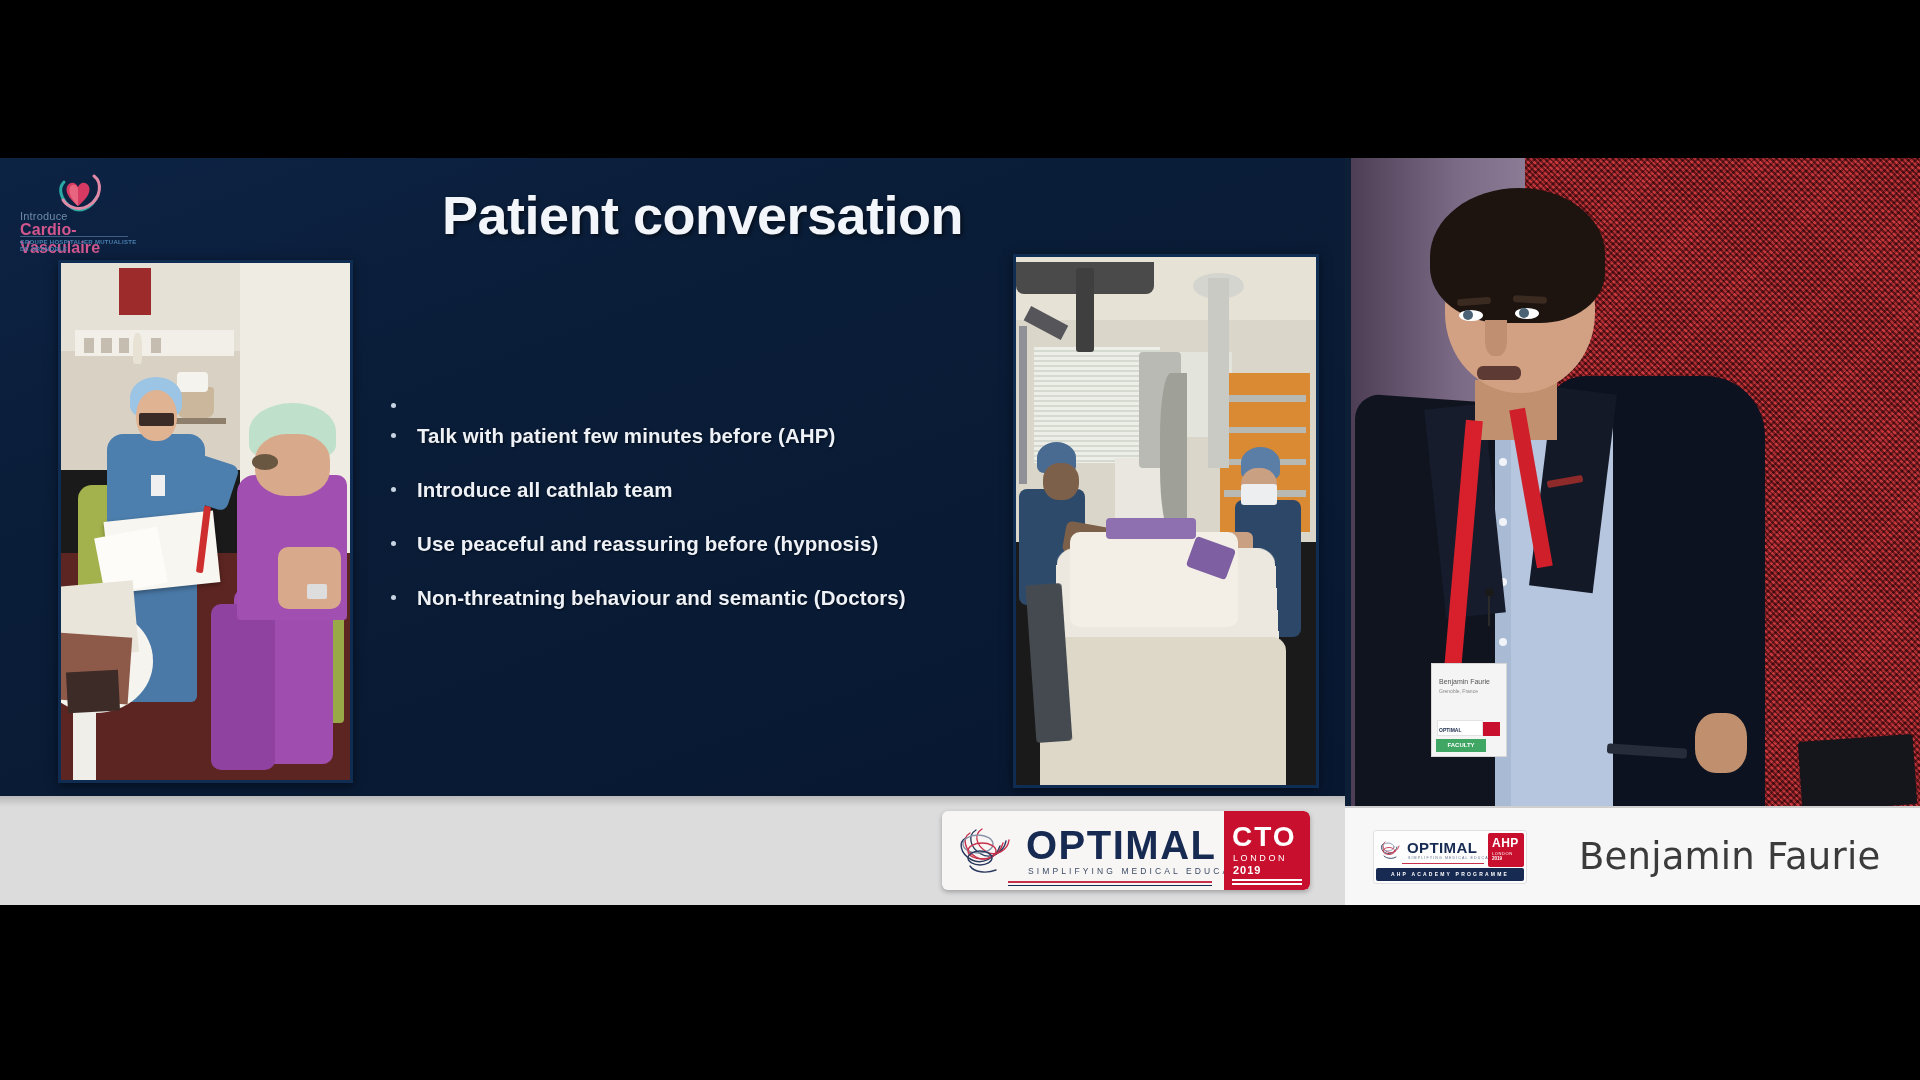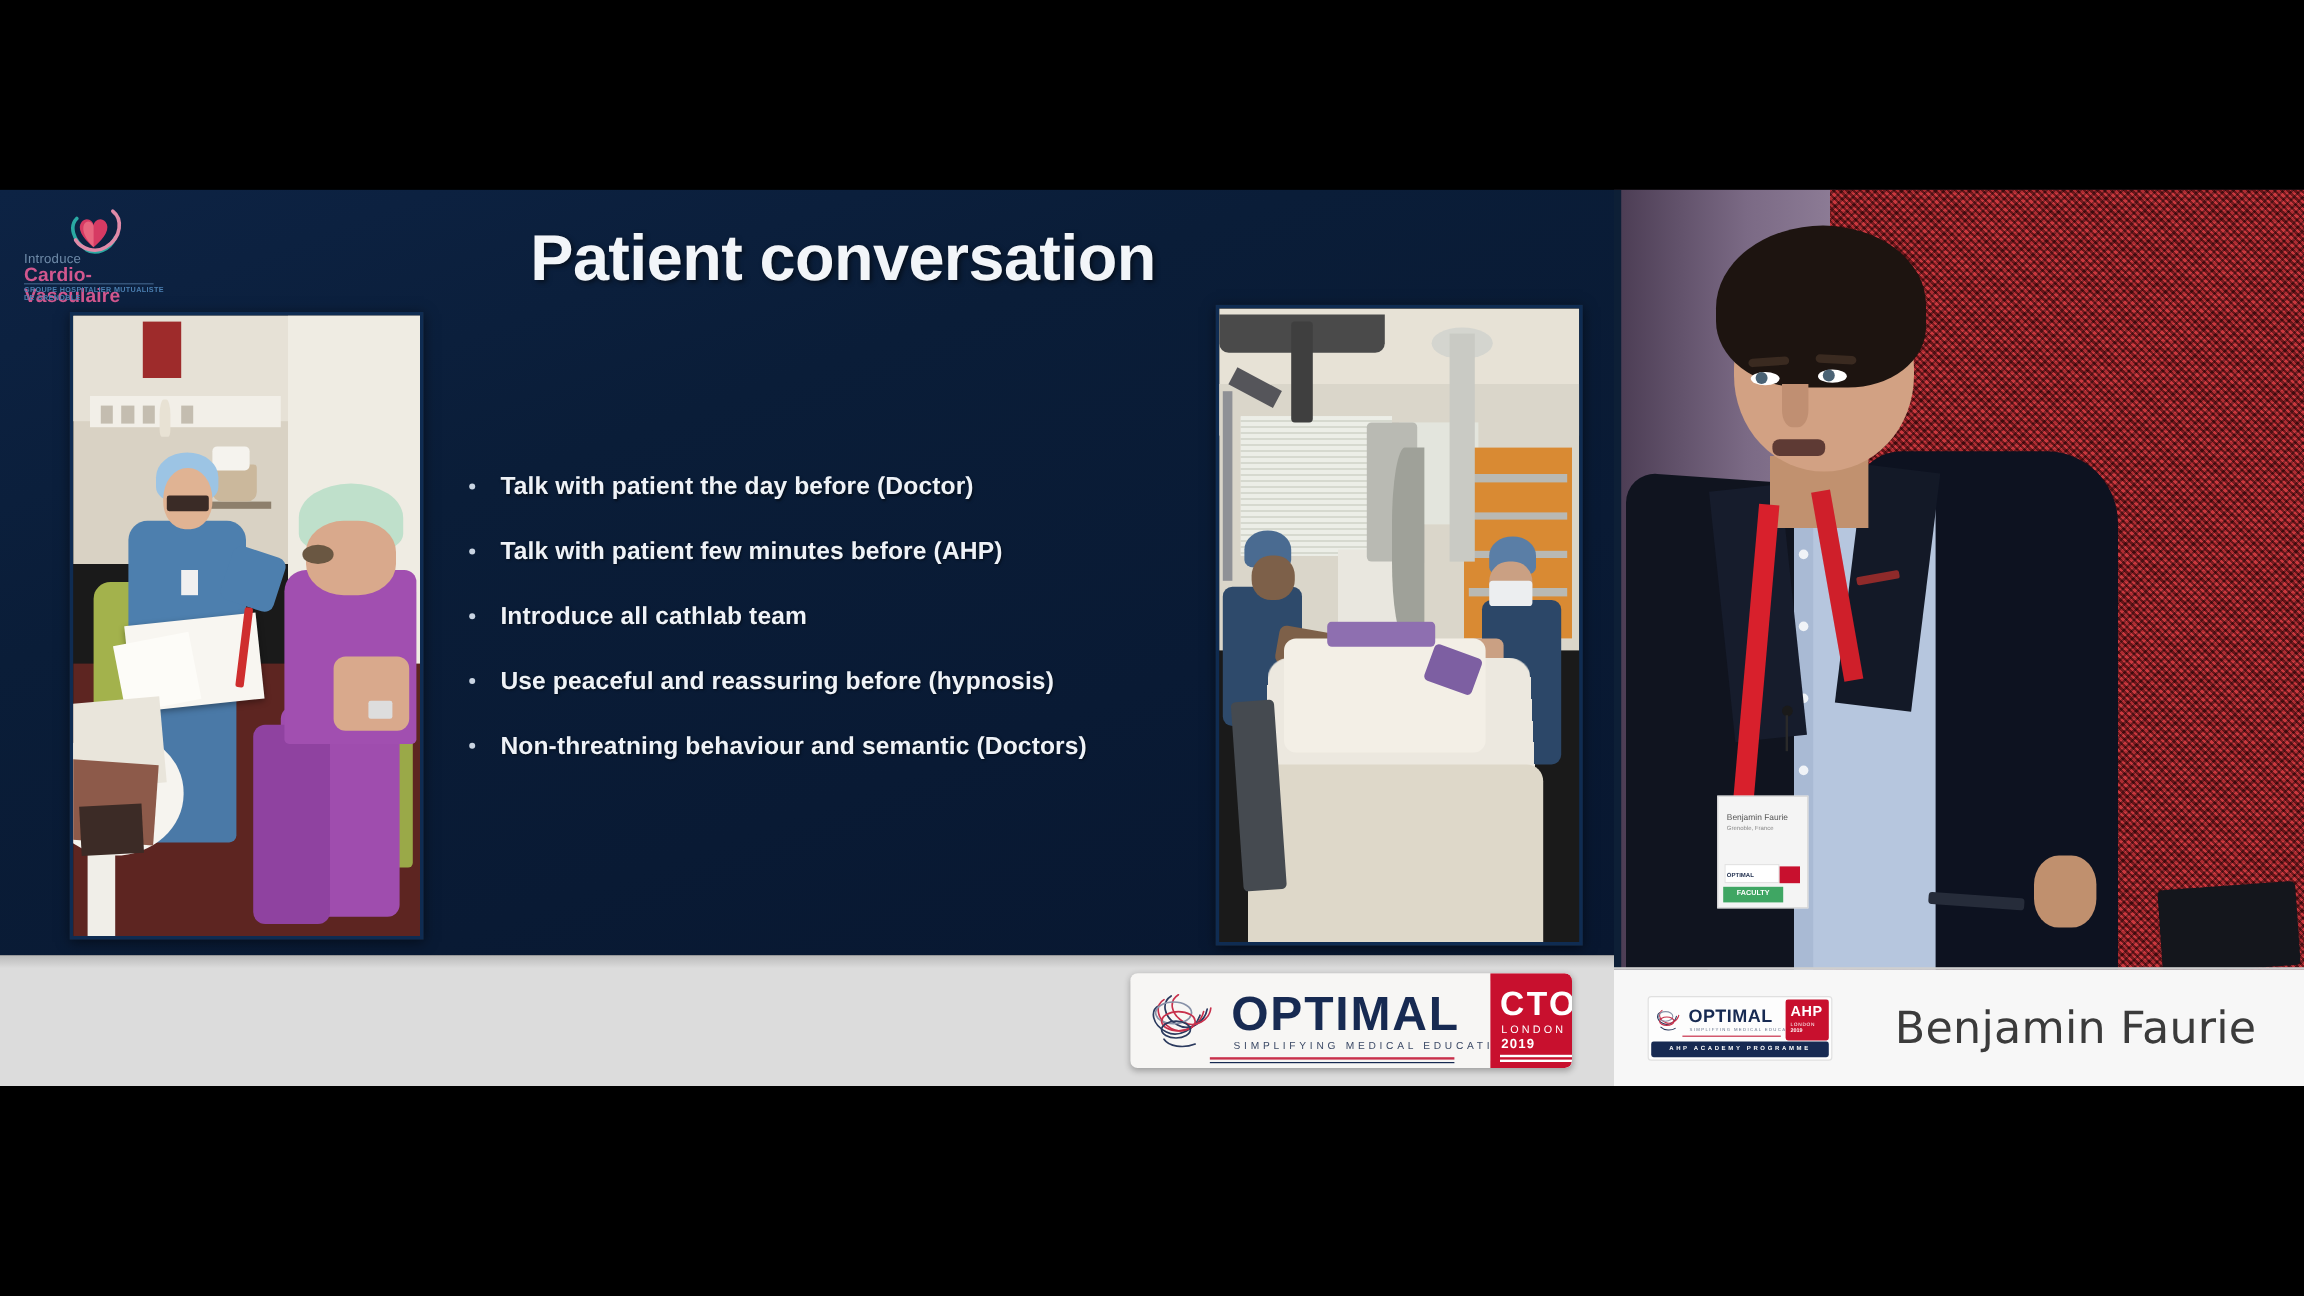--- a/index.html
+++ b/index.html
@@ -388,21 +388,21 @@
     left: 86px; top: 55px;
     font-size: 8.5px;
     color: #3c4a66;
     letter-spacing: 3.1px;
   }
   #optimal-logo .opt-rule1 { position:absolute; left:66px; top:70px; width:204px; height:2px; background:#c8304b; }
   #optimal-logo .opt-rule2 { position:absolute; left:66px; top:74px; width:204px; height:1px; background:#172a52; }
   #optimal-logo .cto-box {
     position: absolute;
     right: 0; top: 0;
-    width: 68px; height: 79px;
+    width: 86px; height: 79px;
     background: #c8102e;
     border-radius: 0 6px 6px 0;
   }
   #optimal-logo .cto-txt { position:absolute; left:8px; top:10px; font-size:28px; font-weight:bold; color:#fff; letter-spacing:2px; }
   #optimal-logo .cto-city { position:absolute; left:9px; top:42px; font-size:9px; color:#fff; letter-spacing:2.6px; }
   #optimal-logo .cto-year { position:absolute; left:9px; top:53px; font-size:11px; font-weight:bold; color:#fff; letter-spacing:1px; }
   #optimal-logo .cto-r1 { position:absolute; left:8px; top:68px; width:70px; height:1.5px; background:#fff; }
   #optimal-logo .cto-r2 { position:absolute; left:8px; top:72px; width:70px; height:1.5px; background:#fff; }
 
   
@@ -512,21 +512,21 @@
         <div class="cons-pen"></div>
         <div class="cons-table"></div>
         <div class="cons-table-stem"></div>
         <div class="cons-mags"></div>
         <div class="cons-mag2"></div>
         <div class="cons-mag3"></div>
       </div>
     </div>
 
     <ul id="bullet-list">
-      <li><span class="bullet-dot"></span><span>Talk with patient the day before (Doctor)</span></li>
+      <li><span class="bullet-dot"></span></li>
       <li><span class="bullet-dot"></span><span>Talk with patient few minutes before (AHP)</span></li>
       <li><span class="bullet-dot"></span><span>Introduce all cathlab team</span></li>
       <li><span class="bullet-dot"></span><span>Use peaceful and reassuring before (hypnosis)</span></li>
       <li><span class="bullet-dot"></span><span>Non-threatning behaviour and semantic (Doctors)</span></li>
     </ul>
 
     <div class="photo-frame" id="photo-cathlab">
       <div class="photo-inner">
         <div class="cl-ceiling"></div>
         <div class="cl-wallback"></div>

